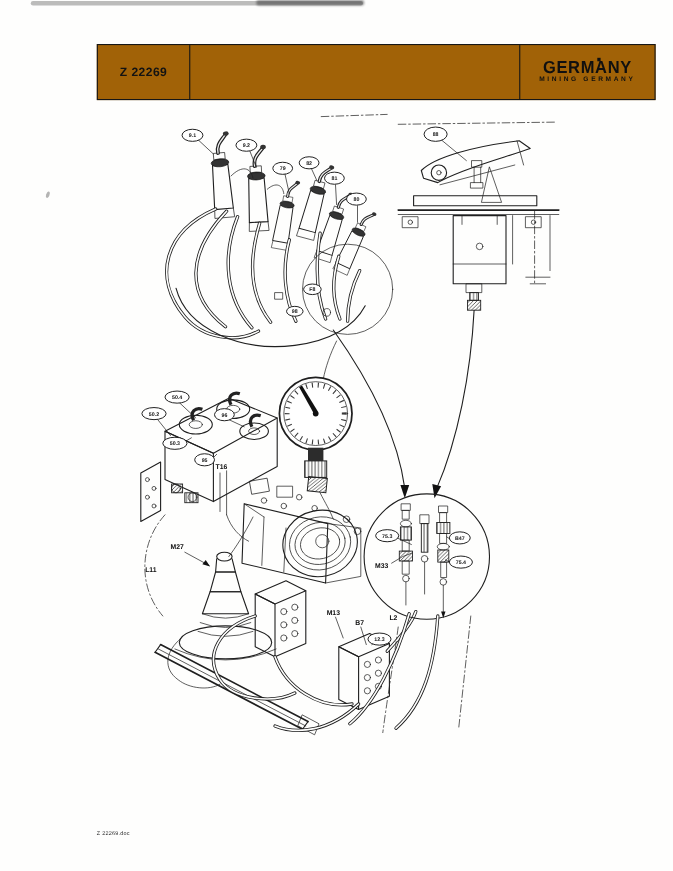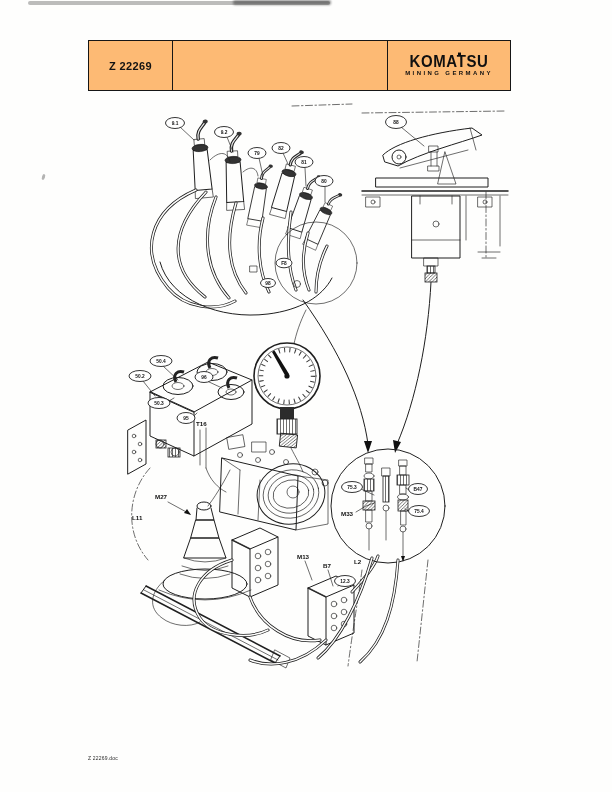--- a/index.html
+++ b/index.html
@@ -8,22 +8,22 @@
     background:#fefefd;overflow:hidden;
     font-family:"Liberation Sans","DejaVu Sans",sans-serif;color:#111;
   }
   
   .artifact{position:absolute;pointer-events:none;}
   .streak-1{left:28px;top:1px;width:302px;height:4px;background:#6d6d6d;opacity:.45;border-radius:2px;filter:blur(.7px);}
   .streak-2{left:233px;top:0px;width:98px;height:5px;background:#3c3c3c;opacity:.55;filter:blur(.8px);border-radius:2px;}
   .mark-comma{left:42px;top:174px;width:3px;height:6px;background:#6a6a6a;opacity:.5;border-radius:50%;transform:rotate(18deg);}
   
   .header-box{
-    position:absolute;left:88px;top:40px;width:423px;height:51px;
-    border:1.6px solid #161616;display:flex;box-sizing:border-box;background:#fdba74;
+    position:absolute;left:88px;top:40px;width:508px;height:51px;
+    border:1.6px solid #161616;display:flex;box-sizing:border-box;background:#a16207;
   }
   .cell{box-sizing:border-box;height:100%;display:flex;align-items:center;justify-content:center;}
   .cell-doc{width:84px;border-right:1.4px solid #161616;}
   .cell-mid{flex:1;border-right:1.4px solid #161616;}
   .cell-brand{width:122px;flex-direction:column;justify-content:center;gap:1px;}
   .doc-number{font-size:11px;font-weight:bold;letter-spacing:.4px;color:#131313;}
   .brand-name{position:relative;font-size:15px;font-weight:bold;letter-spacing:.6px;color:#101010;line-height:14px;transform:scaleY(1.05);}
   .t-dot{position:absolute;left:61%;top:-2px;width:3px;height:3px;background:#101010;}
   .brand-sub{font-size:6px;font-weight:bold;letter-spacing:2.4px;color:#101010;}
   
@@ -50,21 +50,21 @@
   <div class="artifact streak-2"></div>
   <div class="artifact mark-comma"></div>
 
   <div class="header-box">
     <div class="cell cell-doc">
       <span class="doc-number">Z 22269</span>
     </div>
     <div class="cell cell-mid"></div>
     <div class="cell cell-brand">
       <div class="brand-name">
-        <span>KOMATSU</span>
+        <span>GERMANY</span>
         <span class="t-dot"></span>
       </div>
       <div class="brand-sub">MINING GERMANY</div>
     </div>
   </div>
 
   <svg class="drawing" width="612" height="792" viewBox="0 0 612 792" xmlns="http://www.w3.org/2000/svg">
     <defs>
       <pattern id="hv" width="3" height="3" patternUnits="userSpaceOnUse">
         <path d="M1.5,0 V3" stroke="#4a4a4a" stroke-width=".8"></path>

